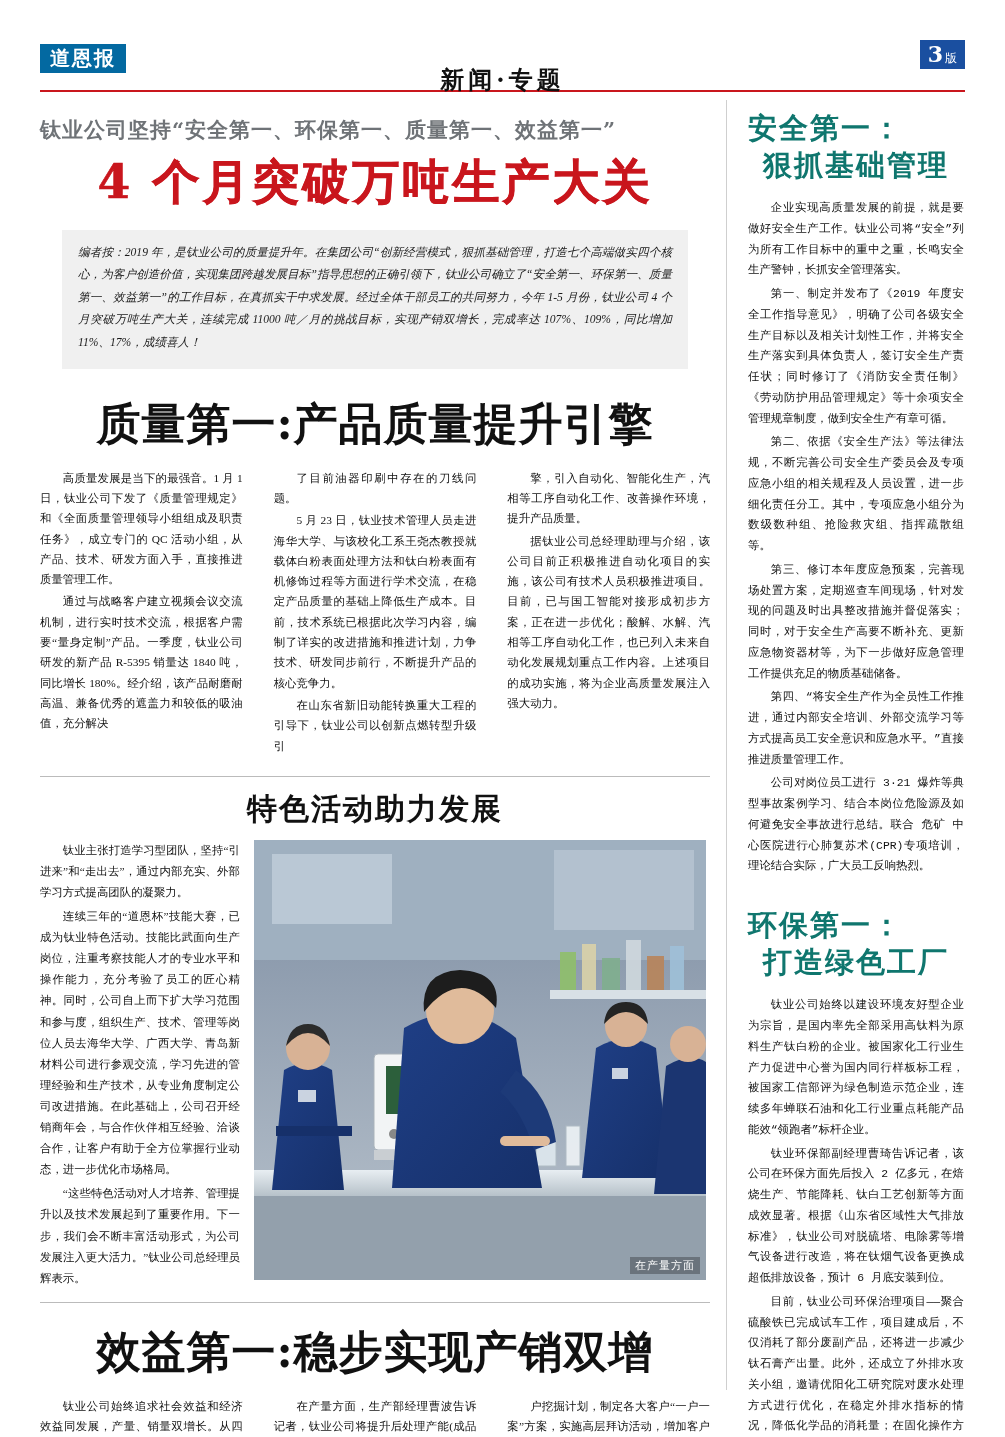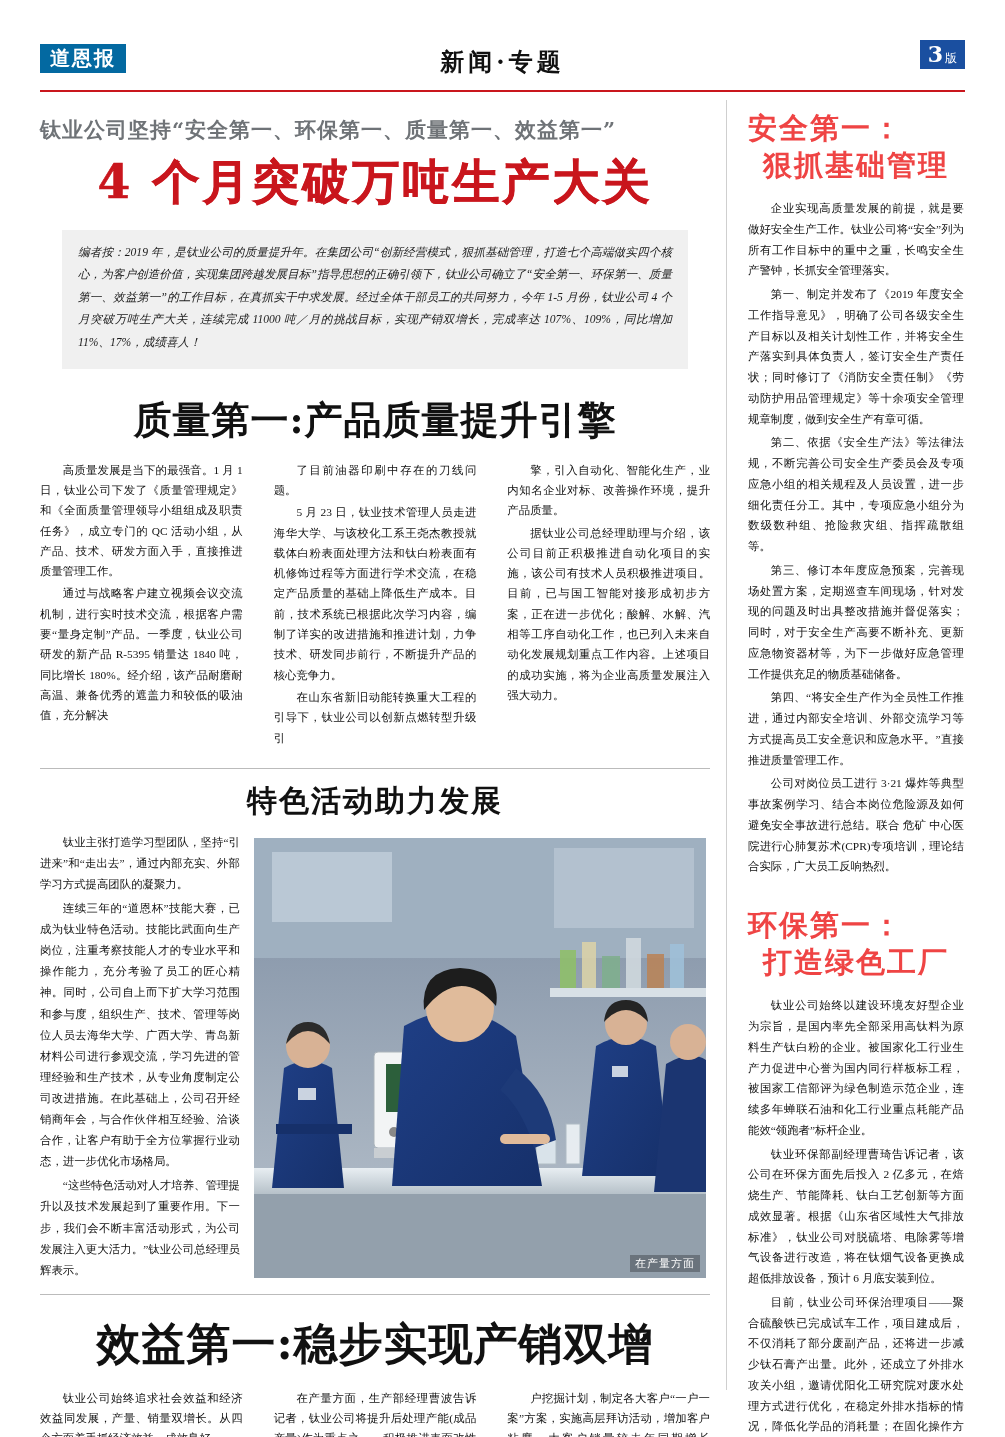--- a/index.html
+++ b/index.html
@@ -37,21 +37,21 @@
     font-family: "DejaVu Serif", serif;
     font-weight: bold;
     font-size: 20px;
     letter-spacing: 2px;
     padding: 4px 10px 5px 10px;
     line-height: 1;
   }
   .masthead-title {
     position: absolute;
     left: 0; right: 0;
-    top: 2px;
+    top: 20px;
     text-align: center;
     font-family: "DejaVu Serif", serif;
     font-weight: bold;
     font-size: 24px;
     letter-spacing: 4px;
     color: #111;
   }
   .page-num {
     position: absolute;
     right: 0; top: -4px;
@@ -122,21 +122,21 @@
 
   
   .sec-head {
     font-family: "DejaVu Serif", serif;
     font-weight: bold;
     letter-spacing: 1px;
     color: #111;
     text-align: center;
   }
   .sec-head.quality {
-    font-size: 38px;
+    font-size: 44px;
     margin-top: 26px;
   }
   .sec-head.benefit {
     font-size: 44px;
     margin-top: 20px;
   }
 
   
   .cols3 {
     display: flex;
@@ -167,21 +167,20 @@
     font-family: "DejaVu Serif", serif;
     font-weight: bold;
     font-size: 30px;
     letter-spacing: 2px;
     text-align: center;
     margin-bottom: 10px;
   }
   .feature-body {
     display: flex;
     gap: 14px;
-    align-items: center;
   }
   .feature-text {
     width: 200px;
     font-size: 11.4px;
     line-height: 1.85;
     text-align: justify;
   }
   .feature-text p {
     margin: 0 0 3px 0;
     text-indent: 2em;
@@ -208,31 +207,32 @@
     position: absolute;
     left: 748px; top: 110px;
     width: 216px;
   }
   .right-head {
     font-family: Liberation Sans, sans-serif;
     font-weight: bold;
     font-size: 29px;
     letter-spacing: 2px;
     line-height: 1.28;
-    color: #ef4444;
+    color: #0f766e;
   }
   .right-head .l2 {
     display: block;
     text-align: center;
   }
   .right-body {
     margin-top: 14px;
     font-size: 11.4px;
     line-height: 1.82;
     text-align: justify;
+    font-family: Liberation Mono, monospace;
   }
   .right-body p {
     margin: 0 0 3px 0;
     text-indent: 2em;
   }
   .right-head.second {
     margin-top: 30px;
   }
 
   
@@ -267,21 +267,21 @@
       <div class="col">
         <p>高质量发展是当下的最强音。1 月 1 日，钛业公司下发了《质量管理规定》和《全面质量管理领导小组组成及职责任务》，成立专门的 QC 活动小组，从产品、技术、研发方面入手，直接推进质量管理工作。</p>
         <p>通过与战略客户建立视频会议交流机制，进行实时技术交流，根据客户需要“量身定制”产品。一季度，钛业公司研发的新产品 R-5395 销量达 1840 吨，同比增长 180%。经介绍，该产品耐磨耐高温、兼备优秀的遮盖力和较低的吸油值，充分解决</p>
       </div>
       <div class="col">
         <p>了目前油器印刷中存在的刀线问题。</p>
         <p>5 月 23 日，钛业技术管理人员走进海华大学、与该校化工系王尧杰教授就载体白粉表面处理方法和钛白粉表面有机修饰过程等方面进行学术交流，在稳定产品质量的基础上降低生产成本。目前，技术系统已根据此次学习内容，编制了详实的改进措施和推进计划，力争技术、研发同步前行，不断提升产品的核心竞争力。</p>
         <p>在山东省新旧动能转换重大工程的引导下，钛业公司以创新点燃转型升级引</p>
       </div>
       <div class="col">
-        <p>擎，引入自动化、智能化生产，业内知名企业对标、改善操作环境，提升产品质量。</p>
+        <p>擎，引入自动化、智能化生产，汽相等工序自动化工作、改善操作环境，提升产品质量。</p>
         <p>据钛业公司总经理助理与介绍，该公司目前正积极推进自动化项目的实施，该公司有技术人员积极推进项目。目前，已与国工智能对接形成初步方案，正在进一步优化；酸解、水解、汽相等工序自动化工作，也已列入未来自动化发展规划重点工作内容。上述项目的成功实施，将为企业高质量发展注入强大动力。</p>
       </div>
     </div>
 
     <div class="feature">
       <div class="feature-title">特色活动助力发展</div>
       <div class="feature-body">
         <div class="feature-text">
           <p>钛业主张打造学习型团队，坚持“引进来”和“走出去”，通过内部充实、外部学习方式提高团队的凝聚力。</p>
           <p>连续三年的“道恩杯”技能大赛，已成为钛业特色活动。技能比武面向生产岗位，注重考察技能人才的专业水平和操作能力，充分考验了员工的匠心精神。同时，公司自上而下扩大学习范围和参与度，组织生产、技术、管理等岗位人员去海华大学、广西大学、青岛新材料公司进行参观交流，学习先进的管理经验和生产技术，从专业角度制定公司改进措施。在此基础上，公司召开经销商年会，与合作伙伴相互经验、洽谈合作，让客户有助于全方位掌握行业动态，进一步优化市场格局。</p>

